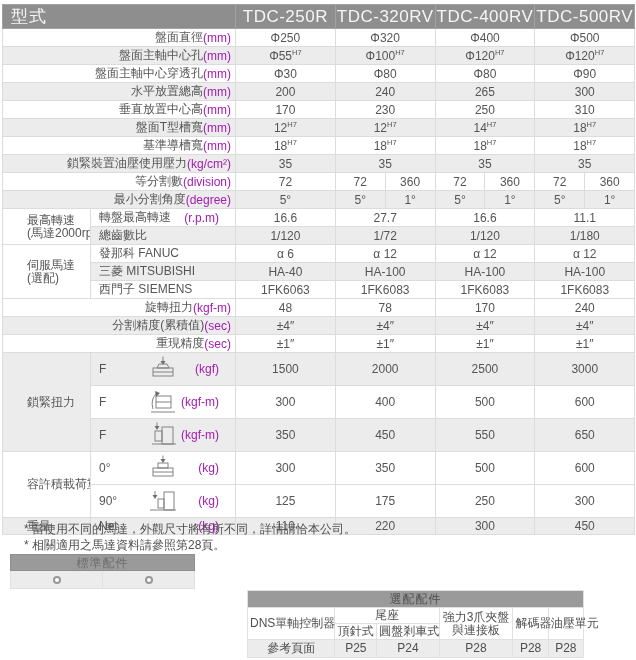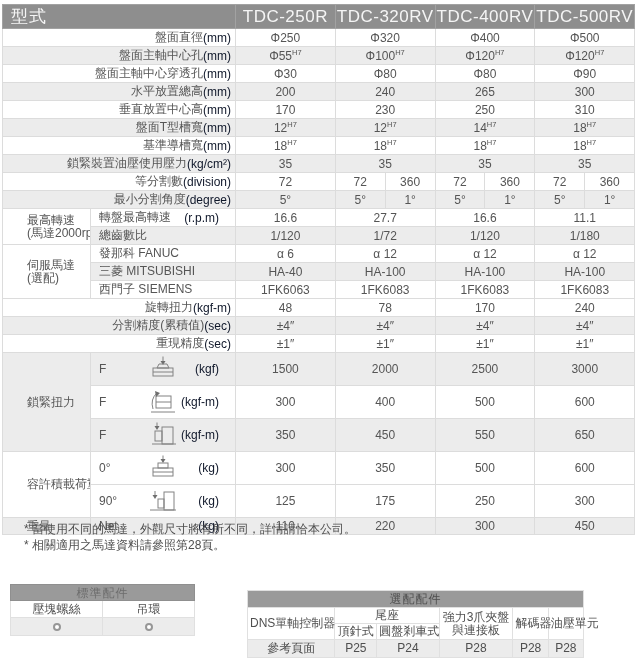--- a/index.html
+++ b/index.html
@@ -17,32 +17,32 @@
     border-color:#a2a2a2;height:18px;font-size:17px;letter-spacing:.5px;}
   #spec-table tr.hd th.first{text-align:left;padding-left:8px;letter-spacing:1px;}
   #spec-table tr{height:17px;}
   #spec-table tr.tall{height:33px;}
   #spec-table tr.g td{background:var(--stripe);}
   td.lblcell{padding:0 4px 0 8px;color:var(--lbl);}
   td.lblcell .lwrap{display:flex;justify-content:flex-end;align-items:center;}
   td.grpcell{padding-left:24px;color:var(--lbl);line-height:13px;}
   td.subcell{padding:0 16px 0 8px;color:var(--lbl);position:relative;}
   td.subcell .lwrap{display:flex;justify-content:space-between;align-items:center;height:100%;}
-  .unit{color:#0f172a;}
+  .unit{color:#a21caf;}
   td.val{text-align:center;}
   sup{font-size:7.5px;vertical-align:super;line-height:0;}
   .micon{position:absolute;left:50%;top:50%;transform:translate(-50%,-50%);
     width:34px;height:28px;display:flex;align-items:center;justify-content:center;}
   .micon svg{stroke:#828282;fill:none;stroke-width:1;}
   .micon svg .fl{fill:#6e6e6e;stroke:none;}
   #footnotes{position:absolute;left:24px;top:521px;font-size:12px;color:#4f4f4f;line-height:16px;}
   
   .acc-head{background:#9a9a9a;color:#6d6d6d;text-align:center;font-size:12px;
     height:17px;line-height:17px;letter-spacing:1px;border:1px solid #8f8f8f;}
-  #std-acc{position:absolute;left:10px;top:584px;width:185px;font-size:12px;}
+  #std-acc{position:absolute;left:10px;top:554px;width:185px;font-size:12px;}
   #std-acc .acc-row{display:flex;border:1px solid #e0e0e0;border-top:none;}
   #std-acc .acc-cell{flex:1;text-align:center;height:16px;line-height:16px;color:#4f4f4f;}
   #std-acc .acc-cell + .acc-cell{border-left:1px solid #e0e0e0;}
   #std-acc .acc-row.gray .acc-cell{background:var(--stripe);height:17px;line-height:17px;}
   .ring{display:inline-block;width:8px;height:8px;border:2.5px solid #979797;
     border-radius:50%;vertical-align:middle;background:#fff;}
   #opt-acc{position:absolute;left:247px;top:590px;width:337px;}
   #opt-acc td{border:1px solid #e0e0e0;font-size:12px;color:#4f4f4f;text-align:center;
     line-height:13px;padding:1px 2px;white-space:nowrap;}
   #opt-acc tr.gray td{background:var(--stripe);height:18px;}
@@ -422,24 +422,20 @@
   </table>
 </div>
 
 <div id="footnotes">
   <div>* 當使用不同的馬達，外觀尺寸將有所不同，詳情請恰本公司。</div>
   <div>* 相關適用之馬達資料請參照第28頁。</div>
 </div>
 
 <div id="std-acc">
   <div class="acc-head">標準配件</div>
-  <div class="acc-row">
-    <div class="acc-cell">壓塊螺絲</div>
-    <div class="acc-cell">吊環</div>
-  </div>
   <div class="acc-row gray">
     <div class="acc-cell"><span class="ring"></span></div>
     <div class="acc-cell"><span class="ring"></span></div>
   </div>
 </div>
 
 <table id="opt-acc">
   <colgroup>
     <col style="width:26%">
       <col style="width:12.5%">

